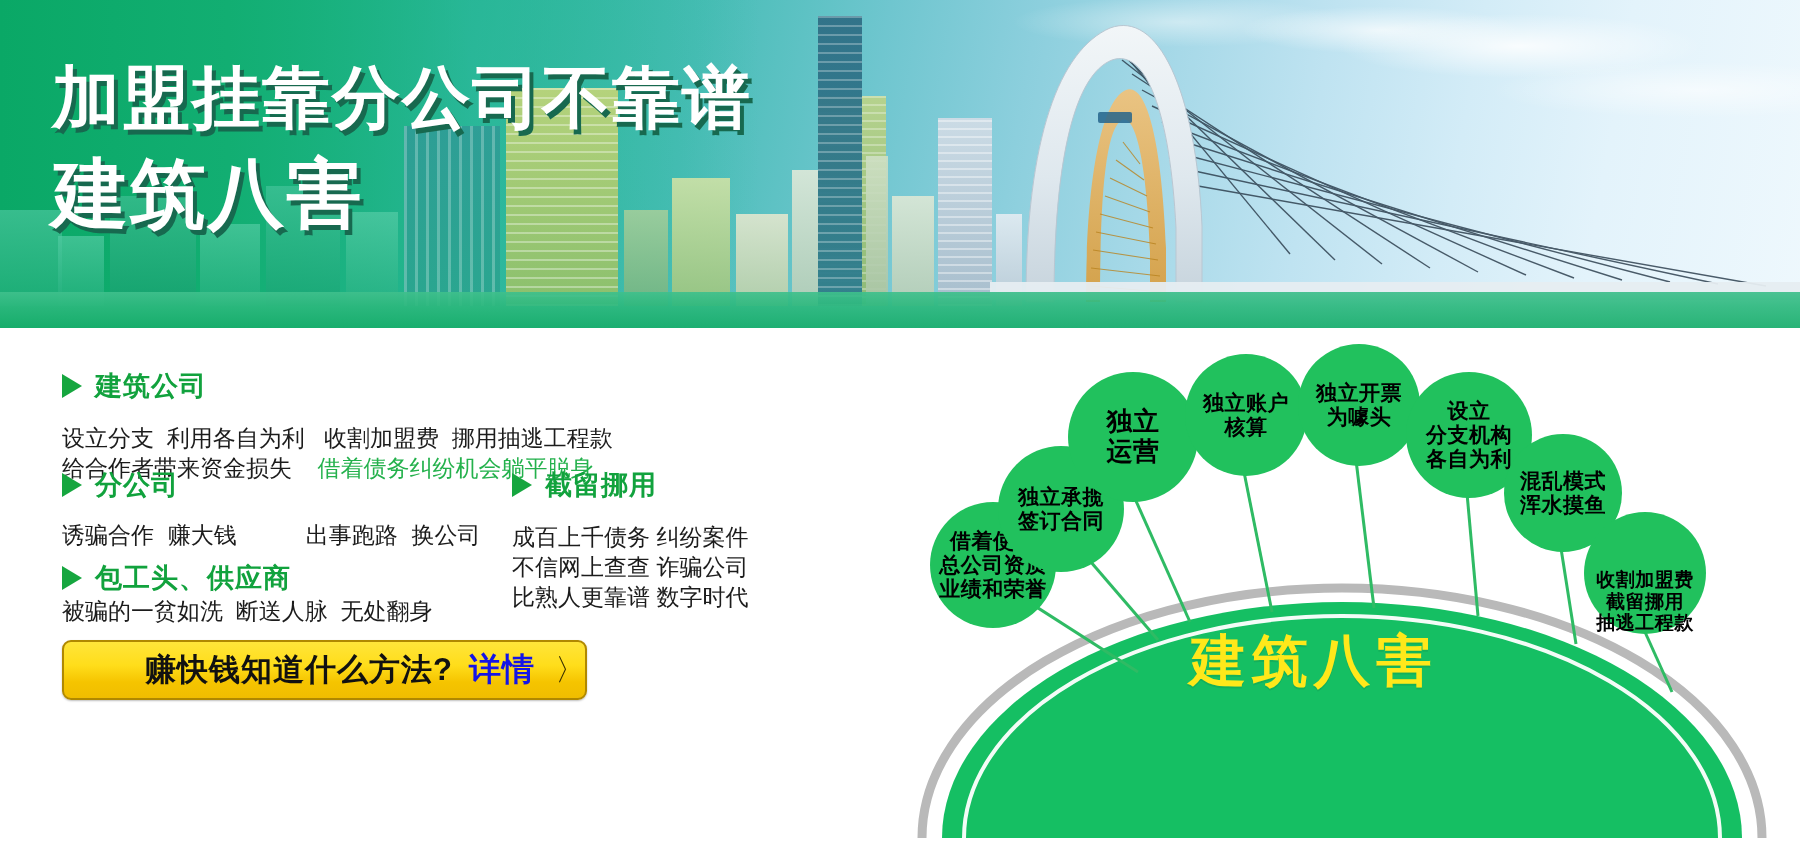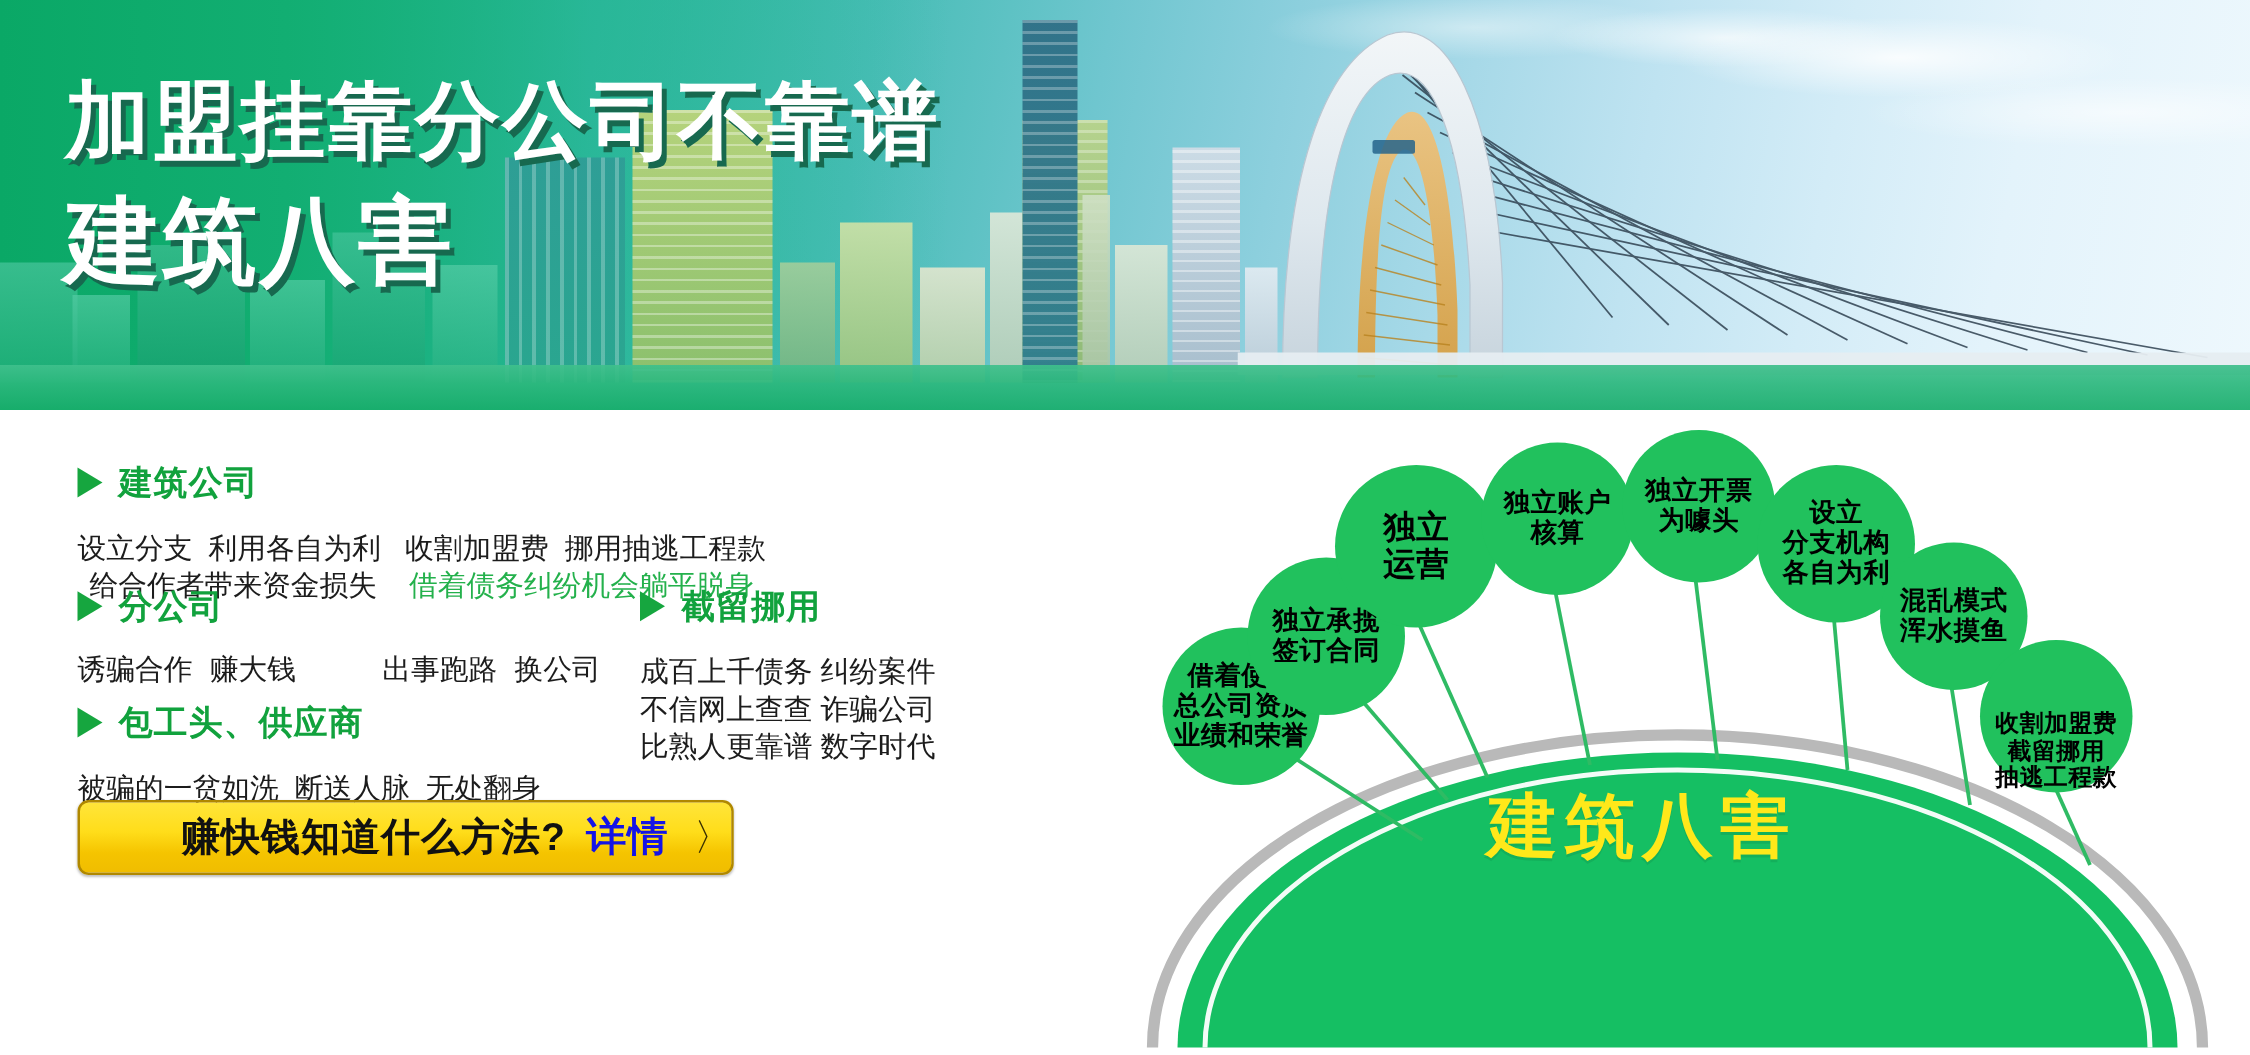--- a/index.html
+++ b/index.html
@@ -72,29 +72,29 @@
     display:flex; align-items:center; gap:13px;
     color:#11a23d; font-size:27px; font-weight:bold; letter-spacing:1px;
   }
   .tri{
     width:0;height:0;
     border-left:20px solid #16a63f;
     border-top:12px solid transparent;
     border-bottom:12px solid transparent;
     flex:none;
   }
-  .body-line{ color:#1c1c1c; font-size:23px; line-height:30px; white-space:pre;text-align:center; }
+  .body-line{ color:#1c1c1c; font-size:23px; line-height:30px; white-space:pre; }
   .body-line .grn{ color:#24b14c; }
 
   #grp-jz  { position:absolute; left:62px; top:-4px; }
   #grp-jz .body-lines{ margin-top:19px; }
   #grp-fg  { position:absolute; left:62px; top:95px; }
   #grp-fg .body-lines{ margin-top:19px;font-family:Liberation Mono, monospace; }
   #grp-bg  { position:absolute; left:62px; top:188px; }
-  #grp-bg .body-lines{ margin-top:19px; }
+  #grp-bg .body-lines{ }
   #grp-sz  { position:absolute; left:512px; top:95px; }
   #grp-sz .body-lines{ margin-top:19px; }
 
   .cta{
     position:absolute; left:62px; top:268px;
     width:525px; height:60px;
     border:2px solid #b08800;
     border-radius:9px;
     background:linear-gradient(180deg,#ffe53a 0%,#ffdd1a 42%,#f5c400 72%,#f0bd00 100%);
     display:flex; align-items:center; justify-content:flex-end; gap:6px;

